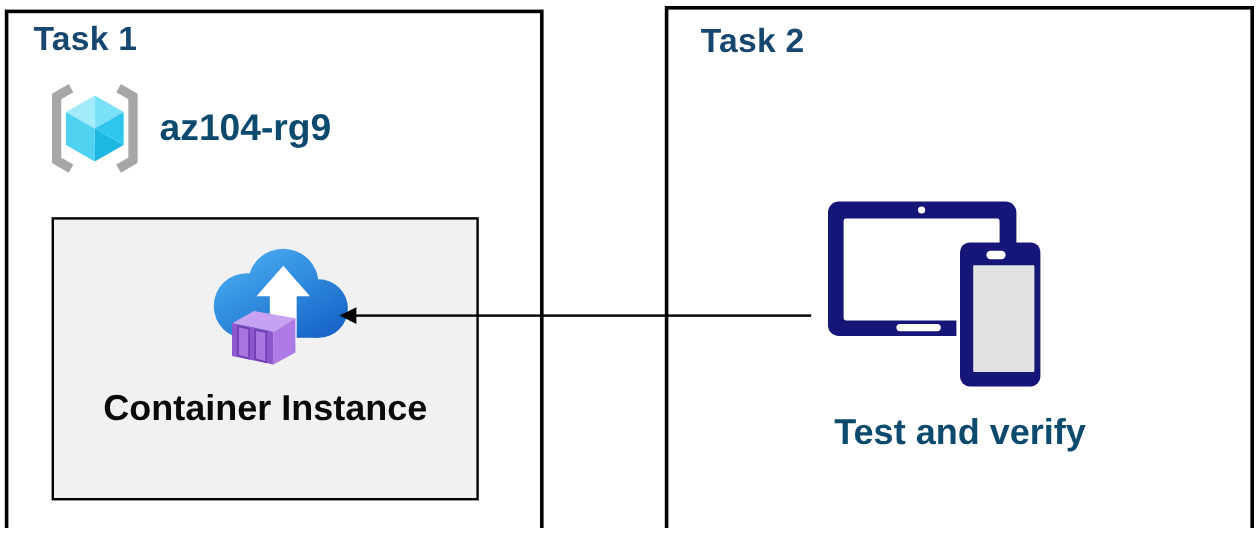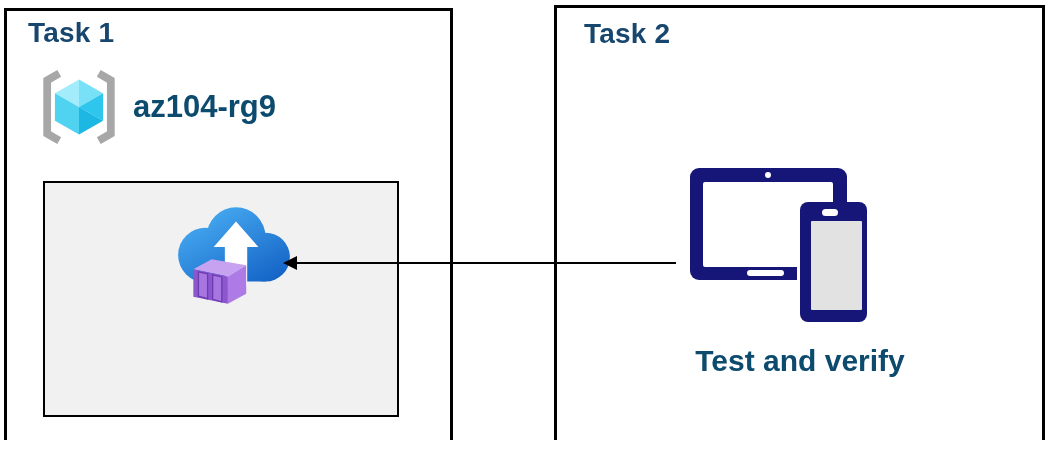--- a/index.html
+++ b/index.html
@@ -106,20 +106,21 @@
         </g>
         <path d="M 64 25 L 86 50 L 75 50 L 75 88 L 53 88 L 53 50 L 42 50 Z" fill="#ffffff"></path>
         <g>
           <polygon points="22,72 40,62 74,68 56,79" fill="#C7A2F1"></polygon>
           <polygon points="56,79 74,68 74,96 56,106" fill="#AE7AE5"></polygon>
           <polygon points="22,72 56,79 56,106 22,99" fill="#8C56CD"></polygon>
           <polygon points="27,74.5 36,76.5 36,101 27,98.5" fill="#A876E1" stroke="#6C3CB0" stroke-width="1.3"></polygon>
           <polygon points="41,77.5 50,79.5 50,104 41,101.5" fill="#A876E1" stroke="#6C3CB0" stroke-width="1.3"></polygon>
         </g>
       </svg>
+      <div class="inner-box-label">Container Instance</div>
     </div>
   </div>
 
   <div class="task-box task-box--2">
     <div class="task-title task-title--2">Task 2</div>
   </div>
 
   <div class="arrow-line"></div>
   <div class="arrow-head"></div>
 

